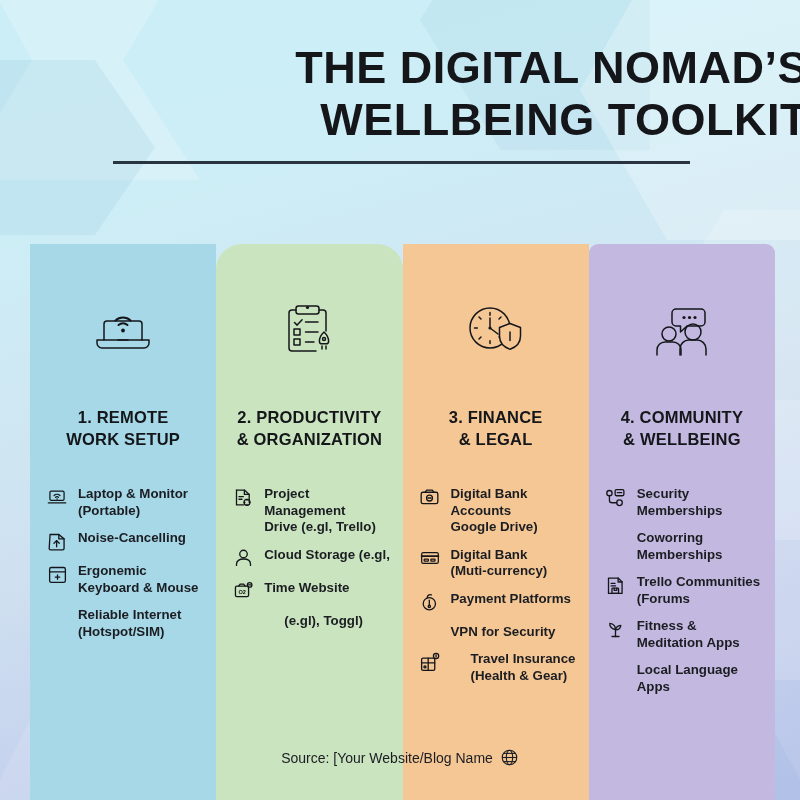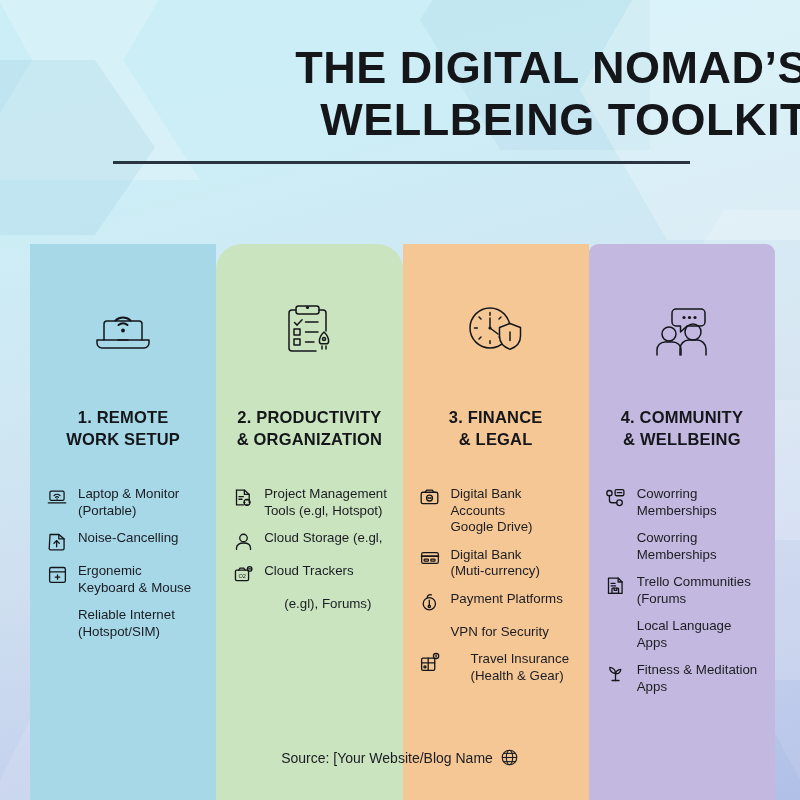--- a/index.html
+++ b/index.html
@@ -138,20 +138,21 @@
     line-height: 22px;
     letter-spacing: 0.2px;
     color: #14161a;
     padding: 0 6px;
   }
   .col-list {
     margin-top: 36px;
     width: 100%;
     padding: 0 12px 0 14px;
     box-sizing: border-box;
+    font-weight: bold;
   }
   .list-item {
     display: flex;
     align-items: flex-start;
     margin-bottom: 11px;
   }
   .list-item.noicon {
     padding-left: 34px;
   }
   .li-icon {
@@ -294,45 +295,45 @@
               <svg width="21" height="21" viewBox="0 0 24 24" fill="none" stroke="#14161a" stroke-width="1.5" stroke-linecap="round" stroke-linejoin="round">
       <path d="M4 3.5 h9 l5.5 5 v8"></path>
       <path d="M4 3.5 v17 h8"></path>
       <path d="M13 3.5 v5 h5.5"></path>
       <path d="M6.8 11 h5 M6.8 14 h3.5"></path>
       <circle cx="16" cy="17.5" r="3.4"></circle>
       <path d="M16 14.1 v1 M16 19.9 v1 M12.6 17.5 h1 M18.4 17.5 h1"></path>
     </svg>
             </span>
             <span class="li-text">Project Management
-Tools (e.gl, Hotspot)</span>
+Drive (e.gl, Trello)</span>
           </div>
           <div class="list-item">
             <span class="li-icon">
               <svg width="21" height="21" viewBox="0 0 24 24" fill="none" stroke="#14161a" stroke-width="1.5" stroke-linecap="round" stroke-linejoin="round">
       <circle cx="12" cy="8" r="4.3"></circle>
       <path d="M4 21 v-1.5 c0-3.6 3.3-5.8 8-5.8 s8 2.2 8 5.8 V21"></path>
     </svg>
             </span>
             <span class="li-text">Cloud Storage (e.gl,</span>
           </div>
           <div class="list-item">
             <span class="li-icon">
               <svg width="21" height="21" viewBox="0 0 24 24" fill="none" stroke="#14161a" stroke-width="1.5" stroke-linecap="round" stroke-linejoin="round">
       <rect x="2.8" y="7" width="15" height="12" rx="1.6"></rect>
       <path d="M6.5 7 l1.6-2.3 h4.2 L13.9 7"></path>
       <text x="6.2" y="16.2" font-family="Liberation Sans, sans-serif" font-size="6.5" fill="#14161a" stroke="none">O2</text>
       <circle cx="19" cy="5.6" r="2.6"></circle>
       <path d="M17.8 5.6 h2.4"></path>
     </svg>
             </span>
-            <span class="li-text">Cloud Trackers</span>
+            <span class="li-text">Time Website</span>
           </div>
           <div class="list-item noicon">
-            <span class="li-text indent">(e.gl), Forums)</span>
+            <span class="li-text indent">(e.gl), Toggl)</span>
           </div>
         </div>
       </div>
       <div class="column" style="background: rgb(245, 199, 149);">
         <div class="col-icon">
           <svg width="68" height="62" viewBox="0 0 68 62" fill="none" stroke="#14161a" stroke-width="1.5" stroke-linecap="round" stroke-linejoin="round">
       <circle cx="28" cy="28" r="20"></circle>
       <path d="M28 12.5 v2.8 M28 40.7 v2.8 M12.5 28 h2.8 M40.7 28 h2.8
                M17 17 l2 2 M37 37 l2 2 M39 17 l-2 2 M19 37 l-2 2"></path>
       <path d="M28 28 v-10 M28 28 l8 6"></path>
@@ -418,52 +419,52 @@
           <div class="list-item">
             <span class="li-icon">
               <svg width="22" height="21" viewBox="0 0 24 24" fill="none" stroke="#14161a" stroke-width="1.5" stroke-linecap="round" stroke-linejoin="round">
       <rect x="11" y="3" width="10" height="7" rx="1.6"></rect>
       <path d="M13.5 6.5 h5"></path>
       <circle cx="4.5" cy="7" r="3"></circle>
       <circle cx="16" cy="18" r="3.2"></circle>
       <path d="M4.5 10 v5 a3 3 0 0 0 3 3 h5.3"></path>
     </svg>
             </span>
-            <span class="li-text">Coworring
+            <span class="li-text">Security
 Memberships</span>
           </div>
           <div class="list-item noicon">
             <span class="li-text">Coworring Memberships</span>
           </div>
           <div class="list-item">
             <span class="li-icon">
               <svg width="21" height="21" viewBox="0 0 24 24" fill="none" stroke="#14161a" stroke-width="1.5" stroke-linecap="round" stroke-linejoin="round">
       <path d="M4 3.5 h11 l4.5 4.5 v13 a0 0 0 0 1 0 0 h-15.5 z"></path>
       <path d="M15 3.5 v4.5 h4.5"></path>
       <path d="M7 9.5 h4.5 M7 12.5 h5"></path>
       <rect x="8" y="15" width="7.5" height="6" rx="0.8"></rect>
       <path d="M10.5 15 v2.5 h3 V15"></path>
     </svg>
             </span>
             <span class="li-text">Trello Communities
 (Forums</span>
           </div>
-          <div class="list-item noicon">
-            <span class="li-text">Local Language Apps</span>
-          </div>
           <div class="list-item">
             <span class="li-icon">
               <svg width="21" height="21" viewBox="0 0 24 24" fill="none" stroke="#14161a" stroke-width="1.5" stroke-linecap="round" stroke-linejoin="round">
       <path d="M12 20 v-8"></path>
       <path d="M12 12 C12 8 9 5.5 5.5 5 C5 8.5 8 11.6 12 12 z"></path>
       <path d="M12 12.5 C12.5 9.5 15 7.5 18 7.2 C18.2 10 16 12.4 12 12.5 z"></path>
       <path d="M8 20 h8"></path>
     </svg>
             </span>
             <span class="li-text">Fitness &amp; Meditation Apps</span>
+          </div>
+          <div class="list-item noicon">
+            <span class="li-text">Local Language Apps</span>
           </div>
         </div>
       </div>
     </div>
 
   <div id="footer">
     <span id="footer-text">Source: [Your Website/Blog Name</span>
     <span>
       <svg width="19" height="19" viewBox="0 0 24 24" fill="none" stroke="#1b1d22" stroke-width="1.4">
         <circle cx="12" cy="12" r="9.2"></circle>

